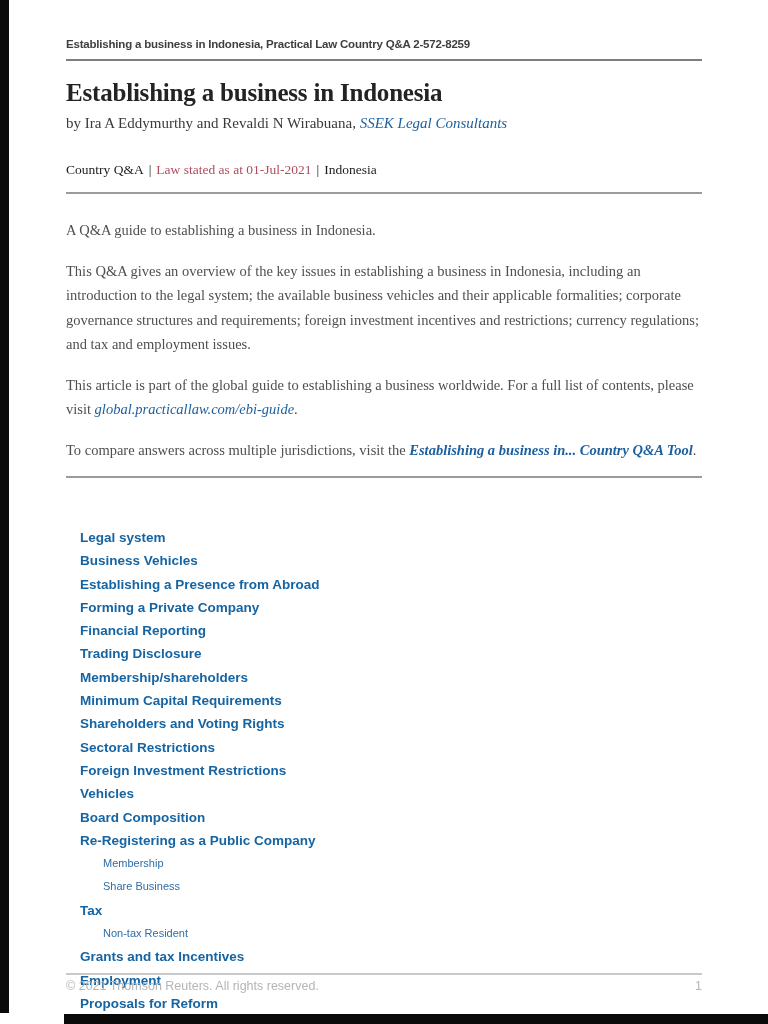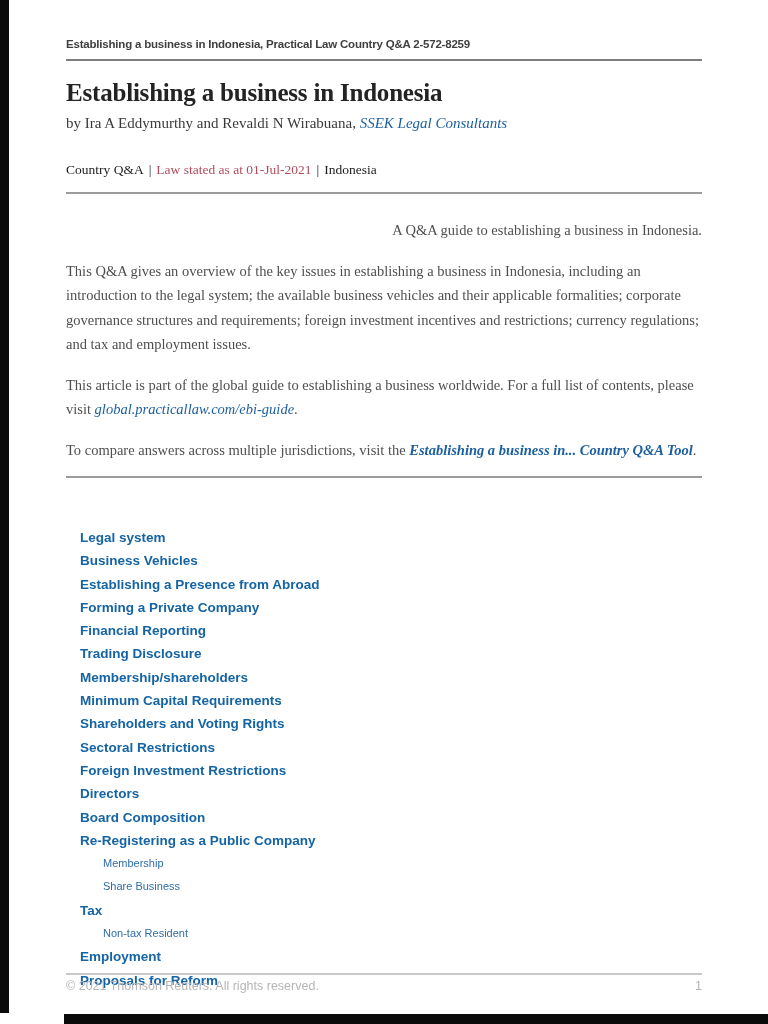--- a/index.html
+++ b/index.html
@@ -42,21 +42,21 @@
   .mid-rule { border: none; border-top: 2px solid #9c9c9c; margin: 14px 0 0 0; }
 
   
   .body-para {
     margin: 0;
     margin-top: 16px;
     font-size: 14.5px;
     line-height: 24.5px;
     color: #4f4f4f;
   }
-  .body-para.first { margin-top: 24px; text-align: right; }
+  .body-para.first { margin-top: 24px; }
   .inline-link { color: #1c5f9e; font-style: italic; text-decoration: none; }
   .inline-link.bold { font-weight: bold; }
 
   
   .toc {
     margin-top: 48px;
     padding-left: 14px;
     font-family: "Liberation Sans", "DejaVu Sans", sans-serif;
   }
   .toc a { display: block; text-decoration: none; }
@@ -136,27 +136,28 @@
       <a href="#" class="toc-l1">Business Vehicles</a>
       <a href="#" class="toc-l1">Establishing a Presence from Abroad</a>
       <a href="#" class="toc-l1">Forming a Private Company</a>
       <a href="#" class="toc-l1">Financial Reporting</a>
       <a href="#" class="toc-l1">Trading Disclosure</a>
       <a href="#" class="toc-l1">Membership/shareholders</a>
       <a href="#" class="toc-l1">Minimum Capital Requirements</a>
       <a href="#" class="toc-l1">Shareholders and Voting Rights</a>
       <a href="#" class="toc-l1">Sectoral Restrictions</a>
       <a href="#" class="toc-l1">Foreign Investment Restrictions</a>
-      <a href="#" class="toc-l1">Directors</a>
+      <a href="#" class="toc-l1">Vehicles</a>
       <a href="#" class="toc-l1">Board Composition</a>
       <a href="#" class="toc-l1">Re-Registering as a Public Company</a>
       <a href="#" class="toc-l2">Membership</a>
       <a href="#" class="toc-l2">Share Business</a>
       <a href="#" class="toc-l1">Tax</a>
       <a href="#" class="toc-l2">Non-tax Resident</a>
+      <a href="#" class="toc-l1">Grants and tax Incentives</a>
       <a href="#" class="toc-l1">Employment</a>
       <a href="#" class="toc-l1">Proposals for Reform</a>
     </nav>
 
   </div>
 
   <div class="footer">
     <hr class="footer-rule">
     <div class="footer-row">
       <span>© 2021 Thomson Reuters. All rights reserved.</span>

